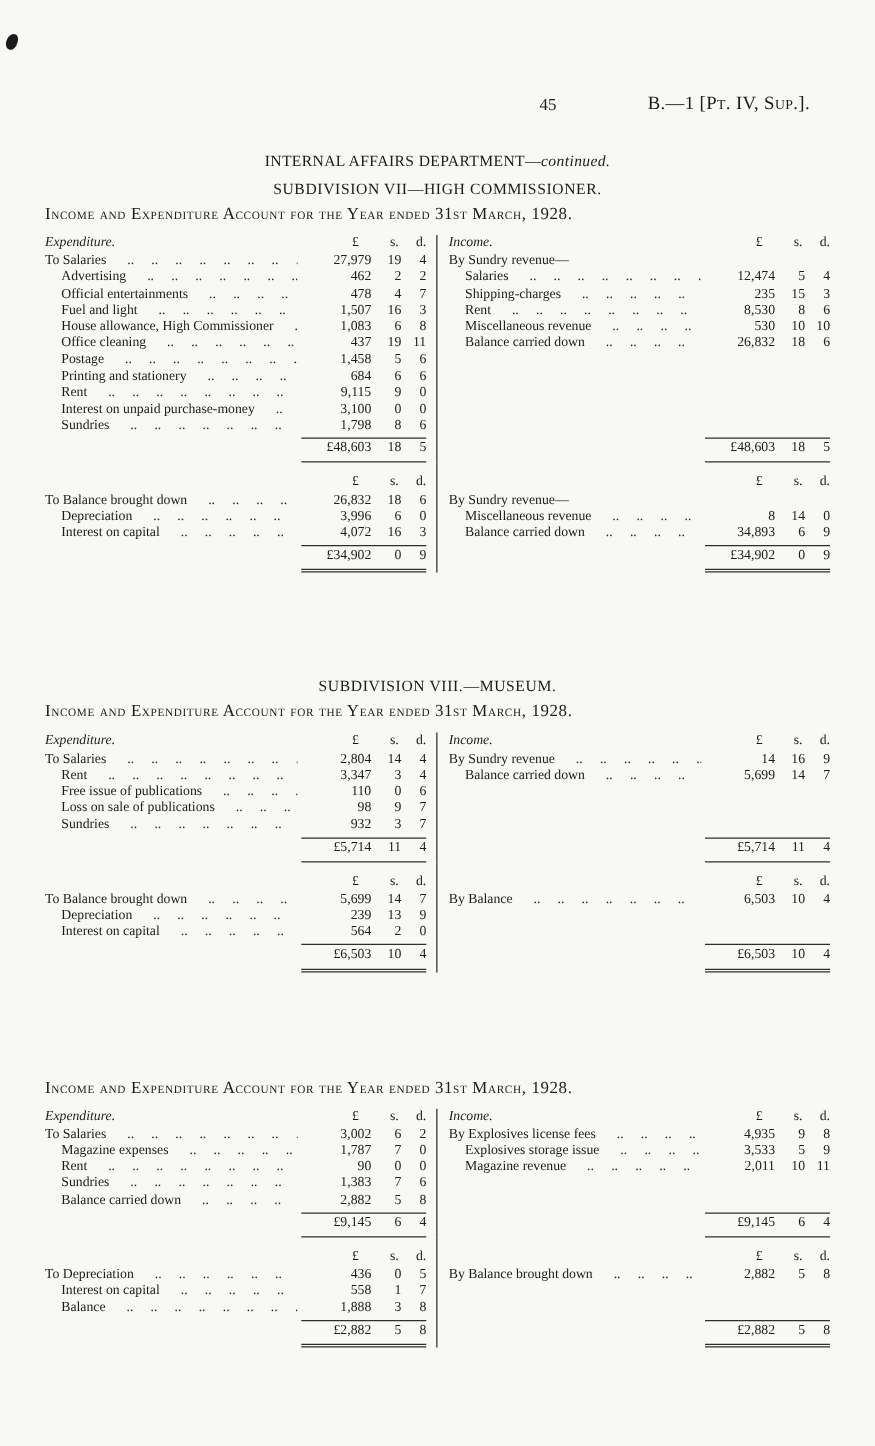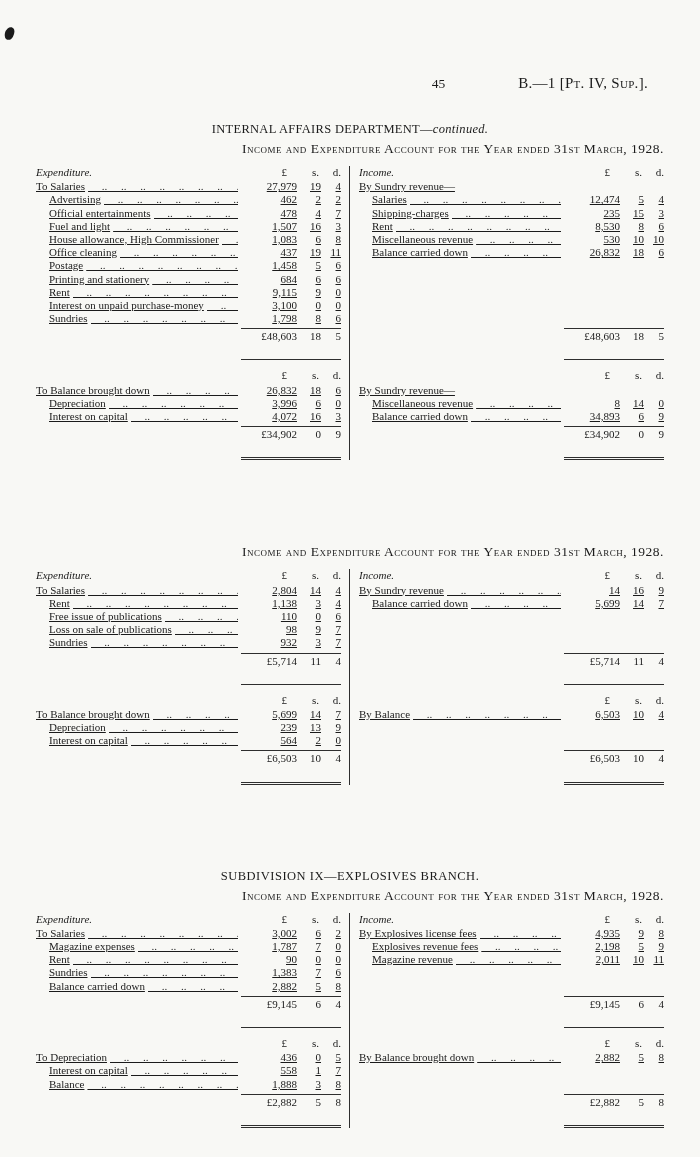--- a/index.html
+++ b/index.html
@@ -18,65 +18,66 @@
   .page { padding:76px 36px 0 36px; position:relative; }
 
   .page-header { position:relative; height:18px; font-size:13.5px; }
   .page-number { position:absolute; left:63%; top:0; }
   .header-right { position:absolute; right:16px; top:-1px; font-variant:small-caps; font-size:15px; letter-spacing:.3px; }
 
   .dept-title { text-align:center; font-size:12.5px; font-weight:normal; margin-top:28px; letter-spacing:.3px; }
   .dept-title em { font-style:italic; }
 
   .subdiv-title { text-align:center; font-size:12.5px; font-weight:normal; letter-spacing:.5px; margin-top:7px; }
-  .account-title { text-align:right; font-size:13.5px; font-weight:normal; font-variant:small-caps; letter-spacing:.5px; margin-top:4px; }
+  .account-title { text-align:left; font-size:13.5px; font-weight:normal; font-variant:small-caps; letter-spacing:.5px; margin-top:4px; }
   .subdivision + .subdivision { margin-top:84px; }
 
   .ledger { margin-top:9px; font-size:11px; line-height:1.2; }
   .block { display:flex; align-items:stretch; }
   .block.second .cell { padding-top:9px; }
   .cell { width:50%; display:flex; flex-direction:column; }
   .cell.left  { border-right:1px solid #2e2e2e; padding-right:8px; }
   .cell.right { padding-left:9px; }
 
   .colhead { display:flex; position:relative; margin-bottom:1px; }
   .side-label { position:absolute; left:0; right:0; text-align:left; font-style:italic; }
 
   .amts { display:flex; margin-left:auto; flex:0 0 auto; }
   .amts .p { width:56px; text-align:right; }
   .amts .s { width:24px; text-align:right; }
   .amts .d { width:20px; text-align:right; }
   .amts.head .p { padding-right:10px; }
   .amts.head .s { padding-right:2px; }
 
-  .lrow { display:flex; align-items:flex-end;text-decoration:underline; }
+  .lrow { display:flex; align-items:flex-end; }
   .lrow .lbl { white-space:nowrap; }
   .lrow.indent .lbl { padding-left:13px; }
   .leader { flex:1 1 0; min-width:6px; overflow:hidden; white-space:pre; margin:0 3px; color:#2a2a2a; }
   .leader::after { content:" .. .. .. .. .. .. .. .. .. .. .. .. .. .. .. .. .. .. .. .. .. .. .. .."; word-spacing:11px; }
 
   .trow { display:flex; margin-top:auto; padding-top:3px; }
-  .trow .amts { border-top:1px solid #2e2e2e; border-bottom:1px solid #2e2e2e; padding:1px 0 16px 0; }
+  .trow .amts { border-top:1px solid #2e2e2e; border-bottom:1px solid #2e2e2e; padding:1px 0 4px 0; }
   .trow.final .amts { border-bottom:3px double #2e2e2e;justify-content:space-between; }
 </style>
 </head>
 <body>
 
 <div class="artifact"></div>
 
 <div class="page">
   <header class="page-header">
     <span class="page-number">45</span>
     <span class="header-right">B.—1 [Pt. IV, Sup.].</span>
   </header>
 
   <h1 class="dept-title"><span>INTERNAL AFFAIRS DEPARTMENT—</span><em>continued.</em></h1>
 
   <div id="subdivisions">
       <section class="subdivision">
+        <h2 class="subdiv-title">SUBDIVISION VII—HIGH COMMISSIONER.</h2>
         <h3 class="account-title">Income and Expenditure Account for the Year ended 31st March, 1928.</h3>
         <div class="ledger">
           <div class="block">
             <div class="cell left">
               <div class="colhead">
                 <span class="side-label">Expenditure.</span>
                 <span class="amts head">
                   <span class="p">£</span>
                   <span class="s">s.</span>
                   <span class="d">d.</span>
@@ -326,20 +327,195 @@
                   <span class="p">34,893</span>
                   <span class="s">6</span>
                   <span class="d">9</span>
                 </span>
               </div>
               <div class="trow final">
                 <span class="amts">
                   <span class="p">£34,902</span>
                   <span class="s">0</span>
                   <span class="d">9</span>
+                </span>
+              </div>
+            </div>
+          </div>
+        </div>
+      </section>
+      <section class="subdivision">
+        <h2 class="subdiv-title">SUBDIVISION VIII.—MUSEUM.</h2>
+        <h3 class="account-title">Income and Expenditure Account for the Year ended 31st March, 1928.</h3>
+        <div class="ledger">
+          <div class="block">
+            <div class="cell left">
+              <div class="colhead">
+                <span class="side-label">Expenditure.</span>
+                <span class="amts head">
+                  <span class="p">£</span>
+                  <span class="s">s.</span>
+                  <span class="d">d.</span>
+                </span>
+              </div>
+              <div class="lrow">
+                <span class="lbl">To Salaries</span>
+                <span class="leader"></span>
+                <span class="amts">
+                  <span class="p">2,804</span>
+                  <span class="s">14</span>
+                  <span class="d">4</span>
+                </span>
+              </div>
+              <div class="lrow indent">
+                <span class="lbl">Rent</span>
+                <span class="leader"></span>
+                <span class="amts">
+                  <span class="p">3,347</span>
+                  <span class="s">3</span>
+                  <span class="d">4</span>
+                </span>
+              </div>
+              <div class="lrow indent">
+                <span class="lbl">Free issue of publications</span>
+                <span class="leader"></span>
+                <span class="amts">
+                  <span class="p">110</span>
+                  <span class="s">0</span>
+                  <span class="d">6</span>
+                </span>
+              </div>
+              <div class="lrow indent">
+                <span class="lbl">Loss on sale of publications</span>
+                <span class="leader"></span>
+                <span class="amts">
+                  <span class="p">98</span>
+                  <span class="s">9</span>
+                  <span class="d">7</span>
+                </span>
+              </div>
+              <div class="lrow indent">
+                <span class="lbl">Sundries</span>
+                <span class="leader"></span>
+                <span class="amts">
+                  <span class="p">932</span>
+                  <span class="s">3</span>
+                  <span class="d">7</span>
+                </span>
+              </div>
+              <div class="trow">
+                <span class="amts">
+                  <span class="p">£5,714</span>
+                  <span class="s">11</span>
+                  <span class="d">4</span>
+                </span>
+              </div>
+            </div>
+            <div class="cell right">
+              <div class="colhead">
+                <span class="side-label">Income.</span>
+                <span class="amts head">
+                  <span class="p">£</span>
+                  <span class="s">s.</span>
+                  <span class="d">d.</span>
+                </span>
+              </div>
+              <div class="lrow">
+                <span class="lbl">By Sundry revenue</span>
+                <span class="leader"></span>
+                <span class="amts">
+                  <span class="p">14</span>
+                  <span class="s">16</span>
+                  <span class="d">9</span>
+                </span>
+              </div>
+              <div class="lrow indent">
+                <span class="lbl">Balance carried down</span>
+                <span class="leader"></span>
+                <span class="amts">
+                  <span class="p">5,699</span>
+                  <span class="s">14</span>
+                  <span class="d">7</span>
+                </span>
+              </div>
+              <div class="trow">
+                <span class="amts">
+                  <span class="p">£5,714</span>
+                  <span class="s">11</span>
+                  <span class="d">4</span>
+                </span>
+              </div>
+            </div>
+          </div>
+          <div class="block second">
+            <div class="cell left">
+              <div class="colhead">
+                <span class="amts head">
+                  <span class="p">£</span>
+                  <span class="s">s.</span>
+                  <span class="d">d.</span>
+                </span>
+              </div>
+              <div class="lrow">
+                <span class="lbl">To Balance brought down</span>
+                <span class="leader"></span>
+                <span class="amts">
+                  <span class="p">5,699</span>
+                  <span class="s">14</span>
+                  <span class="d">7</span>
+                </span>
+              </div>
+              <div class="lrow indent">
+                <span class="lbl">Depreciation</span>
+                <span class="leader"></span>
+                <span class="amts">
+                  <span class="p">239</span>
+                  <span class="s">13</span>
+                  <span class="d">9</span>
+                </span>
+              </div>
+              <div class="lrow indent">
+                <span class="lbl">Interest on capital</span>
+                <span class="leader"></span>
+                <span class="amts">
+                  <span class="p">564</span>
+                  <span class="s">2</span>
+                  <span class="d">0</span>
+                </span>
+              </div>
+              <div class="trow final">
+                <span class="amts">
+                  <span class="p">£6,503</span>
+                  <span class="s">10</span>
+                  <span class="d">4</span>
+                </span>
+              </div>
+            </div>
+            <div class="cell right">
+              <div class="colhead">
+                <span class="amts head">
+                  <span class="p">£</span>
+                  <span class="s">s.</span>
+                  <span class="d">d.</span>
+                </span>
+              </div>
+              <div class="lrow">
+                <span class="lbl">By Balance</span>
+                <span class="leader"></span>
+                <span class="amts">
+                  <span class="p">6,503</span>
+                  <span class="s">10</span>
+                  <span class="d">4</span>
+                </span>
+              </div>
+              <div class="trow final">
+                <span class="amts">
+                  <span class="p">£6,503</span>
+                  <span class="s">10</span>
+                  <span class="d">4</span>
                 </span>
               </div>
             </div>
           </div>
         </div>
       </section>
       <section class="subdivision">
         <h3 class="account-title">Income and Expenditure Account for the Year ended 31st March, 1928.</h3>
         <div class="ledger">
           <div class="block">
@@ -349,195 +525,20 @@
                 <span class="amts head">
                   <span class="p">£</span>
                   <span class="s">s.</span>
                   <span class="d">d.</span>
                 </span>
               </div>
               <div class="lrow">
                 <span class="lbl">To Salaries</span>
                 <span class="leader"></span>
                 <span class="amts">
-                  <span class="p">2,804</span>
-                  <span class="s">14</span>
-                  <span class="d">4</span>
-                </span>
-              </div>
-              <div class="lrow indent">
-                <span class="lbl">Rent</span>
-                <span class="leader"></span>
-                <span class="amts">
-                  <span class="p">1,138</span>
-                  <span class="s">3</span>
-                  <span class="d">4</span>
-                </span>
-              </div>
-              <div class="lrow indent">
-                <span class="lbl">Free issue of publications</span>
-                <span class="leader"></span>
-                <span class="amts">
-                  <span class="p">110</span>
-                  <span class="s">0</span>
-                  <span class="d">6</span>
-                </span>
-              </div>
-              <div class="lrow indent">
-                <span class="lbl">Loss on sale of publications</span>
-                <span class="leader"></span>
-                <span class="amts">
-                  <span class="p">98</span>
-                  <span class="s">9</span>
-                  <span class="d">7</span>
-                </span>
-              </div>
-              <div class="lrow indent">
-                <span class="lbl">Sundries</span>
-                <span class="leader"></span>
-                <span class="amts">
-                  <span class="p">932</span>
-                  <span class="s">3</span>
-                  <span class="d">7</span>
-                </span>
-              </div>
-              <div class="trow">
-                <span class="amts">
-                  <span class="p">£5,714</span>
-                  <span class="s">11</span>
-                  <span class="d">4</span>
-                </span>
-              </div>
-            </div>
-            <div class="cell right">
-              <div class="colhead">
-                <span class="side-label">Income.</span>
-                <span class="amts head">
-                  <span class="p">£</span>
-                  <span class="s">s.</span>
-                  <span class="d">d.</span>
-                </span>
-              </div>
-              <div class="lrow">
-                <span class="lbl">By Sundry revenue</span>
-                <span class="leader"></span>
-                <span class="amts">
-                  <span class="p">14</span>
-                  <span class="s">16</span>
-                  <span class="d">9</span>
-                </span>
-              </div>
-              <div class="lrow indent">
-                <span class="lbl">Balance carried down</span>
-                <span class="leader"></span>
-                <span class="amts">
-                  <span class="p">5,699</span>
-                  <span class="s">14</span>
-                  <span class="d">7</span>
-                </span>
-              </div>
-              <div class="trow">
-                <span class="amts">
-                  <span class="p">£5,714</span>
-                  <span class="s">11</span>
-                  <span class="d">4</span>
-                </span>
-              </div>
-            </div>
-          </div>
-          <div class="block second">
-            <div class="cell left">
-              <div class="colhead">
-                <span class="amts head">
-                  <span class="p">£</span>
-                  <span class="s">s.</span>
-                  <span class="d">d.</span>
-                </span>
-              </div>
-              <div class="lrow">
-                <span class="lbl">To Balance brought down</span>
-                <span class="leader"></span>
-                <span class="amts">
-                  <span class="p">5,699</span>
-                  <span class="s">14</span>
-                  <span class="d">7</span>
-                </span>
-              </div>
-              <div class="lrow indent">
-                <span class="lbl">Depreciation</span>
-                <span class="leader"></span>
-                <span class="amts">
-                  <span class="p">239</span>
-                  <span class="s">13</span>
-                  <span class="d">9</span>
-                </span>
-              </div>
-              <div class="lrow indent">
-                <span class="lbl">Interest on capital</span>
-                <span class="leader"></span>
-                <span class="amts">
-                  <span class="p">564</span>
-                  <span class="s">2</span>
-                  <span class="d">0</span>
-                </span>
-              </div>
-              <div class="trow final">
-                <span class="amts">
-                  <span class="p">£6,503</span>
-                  <span class="s">10</span>
-                  <span class="d">4</span>
-                </span>
-              </div>
-            </div>
-            <div class="cell right">
-              <div class="colhead">
-                <span class="amts head">
-                  <span class="p">£</span>
-                  <span class="s">s.</span>
-                  <span class="d">d.</span>
-                </span>
-              </div>
-              <div class="lrow">
-                <span class="lbl">By Balance</span>
-                <span class="leader"></span>
-                <span class="amts">
-                  <span class="p">6,503</span>
-                  <span class="s">10</span>
-                  <span class="d">4</span>
-                </span>
-              </div>
-              <div class="trow final">
-                <span class="amts">
-                  <span class="p">£6,503</span>
-                  <span class="s">10</span>
-                  <span class="d">4</span>
-                </span>
-              </div>
-            </div>
-          </div>
-        </div>
-      </section>
-      <section class="subdivision">
-        <h2 class="subdiv-title">SUBDIVISION IX—EXPLOSIVES BRANCH.</h2>
-        <h3 class="account-title">Income and Expenditure Account for the Year ended 31st March, 1928.</h3>
-        <div class="ledger">
-          <div class="block">
-            <div class="cell left">
-              <div class="colhead">
-                <span class="side-label">Expenditure.</span>
-                <span class="amts head">
-                  <span class="p">£</span>
-                  <span class="s">s.</span>
-                  <span class="d">d.</span>
-                </span>
-              </div>
-              <div class="lrow">
-                <span class="lbl">To Salaries</span>
-                <span class="leader"></span>
-                <span class="amts">
                   <span class="p">3,002</span>
                   <span class="s">6</span>
                   <span class="d">2</span>
                 </span>
               </div>
               <div class="lrow indent">
                 <span class="lbl">Magazine expenses</span>
                 <span class="leader"></span>
                 <span class="amts">
                   <span class="p">1,787</span>
@@ -592,24 +593,24 @@
               <div class="lrow">
                 <span class="lbl">By Explosives license fees</span>
                 <span class="leader"></span>
                 <span class="amts">
                   <span class="p">4,935</span>
                   <span class="s">9</span>
                   <span class="d">8</span>
                 </span>
               </div>
               <div class="lrow indent">
-                <span class="lbl">Explosives revenue fees</span>
-                <span class="leader"></span>
-                <span class="amts">
-                  <span class="p">2,198</span>
+                <span class="lbl">Explosives storage issue</span>
+                <span class="leader"></span>
+                <span class="amts">
+                  <span class="p">3,533</span>
                   <span class="s">5</span>
                   <span class="d">9</span>
                 </span>
               </div>
               <div class="lrow indent">
                 <span class="lbl">Magazine revenue</span>
                 <span class="leader"></span>
                 <span class="amts">
                   <span class="p">2,011</span>
                   <span class="s">10</span>

